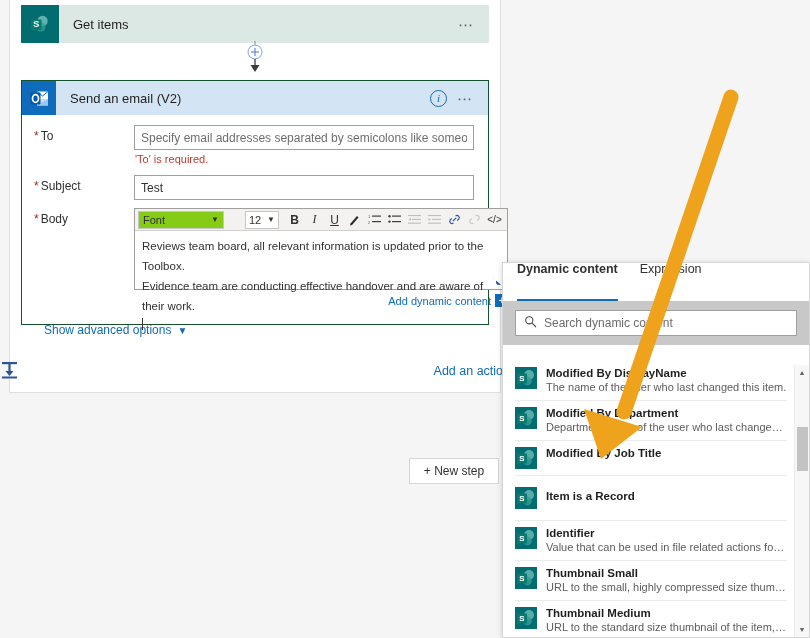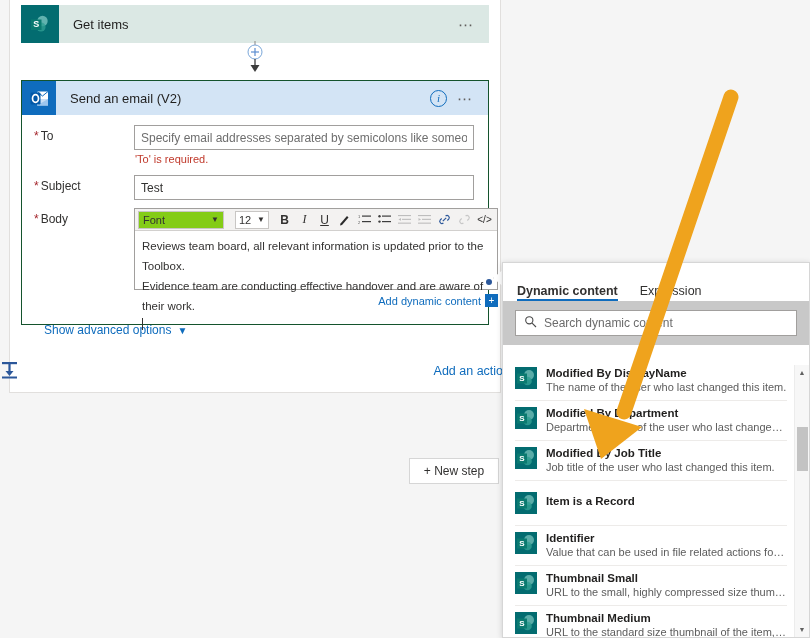--- a/index.html
+++ b/index.html
@@ -75,21 +75,21 @@
     display: flex; align-items: center; padding: 0 3px; gap: 1px;
   }
   .fontsel {
     width: 86px; height: 18px; border: 1px solid #c8c6c4; background:#84cc16;
     display: flex; align-items: center; justify-content: space-between;
     padding: 0 4px; font-size: 11px; color: #323130;
   }
   .sizesel {
     width: 34px; height: 18px; border: 1px solid #c8c6c4; background:#fff;
     display: flex; align-items: center; justify-content: space-between;
-    padding: 0 3px; font-size: 11px; color: #323130; margin-left: 10px;
+    padding: 0 3px; font-size: 11px; color: #323130; margin-left: 20px;
   }
   .caret { font-size: 8px; color: #323130; }
   .tbtn {
     width: 19px; height: 19px; display: flex; align-items: center;
     justify-content: center; font-size: 12px; color: #323130; cursor: default;
   }
   .tbtn.dim { color: #bdbdbd; }
   .rte-area { height: 58px; padding: 5px 7px 0 7px; position: relative; }
   .rte-line { font-size: 11.5px; color: #323130; line-height: 20px; }
   .caret-bar { width: 1px; height: 12px; background: #323130; margin-top: 2px; }
@@ -122,21 +122,21 @@
   .dc-panel {
     position: absolute; left: 502px; top: 262px; width: 308px; height: 376px;
     background: #ffffff; border: 1px solid #d6d6d6; box-shadow: 0 1px 6px rgba(0,0,0,.16);
   }
   .dc-beak {
     position: absolute; left: 493px; top: 268px; width: 12px; height: 20px;
     background: #ffffff; border-left: 1px solid #d6d6d6;
     clip-path: polygon(0 50%, 100% 0, 100% 100%);
   }
   .dc-tabs { display: flex; align-items: flex-end; height: 38px; padding: 0 14px; gap: 22px; }
-  .dc-tab { font-size: 12.5px; color: #323130; padding-bottom: 3px; position: relative; }
+  .dc-tab { font-size: 12.5px; color: #323130; padding-bottom: 25px; position: relative; }
   .dc-tab.active { font-weight: bold; }
   .dc-tab.active::after {
     content: ""; position: absolute; left: 0; right: 0; bottom: 0;
     height: 2px; background: #0f6cbd;
   }
   .dc-searchwrap { background: #c8c8c8; padding: 9px 12px; }
   .dc-search {
     height: 26px; background: #fff; border: 1px solid #a19f9d;
     display: flex; align-items: center; gap: 7px; padding: 0 8px;
   }
@@ -406,21 +406,20 @@
         <div class="dc-item-icon">
           <svg width="22" height="22" viewBox="0 0 22 22">
             <circle cx="14" cy="8" r="5" fill="#6fbdb6" opacity=".8"></circle>
             <circle cx="12.5" cy="14" r="4.3" fill="#2f9e92" opacity=".85"></circle>
             <rect x="2" y="6.5" width="10" height="10" fill="#0a7a70"></rect>
             <text x="7" y="14" font-size="8" font-weight="bold" fill="#ffffff" text-anchor="middle" font-family="Liberation Sans, sans-serif">S</text>
           </svg>
         </div>
         <div class="dc-item-text">
           <div class="dc-item-title">Modified By Job Title</div>
-          <div class="dc-item-desc">Job title of the user who last changed this item.</div>
         </div>
       </div>
 
       <div class="dc-item tall">
         <div class="dc-item-icon">
           <svg width="22" height="22" viewBox="0 0 22 22">
             <circle cx="14" cy="8" r="5" fill="#6fbdb6" opacity=".8"></circle>
             <circle cx="12.5" cy="14" r="4.3" fill="#2f9e92" opacity=".85"></circle>
             <rect x="2" y="6.5" width="10" height="10" fill="#0a7a70"></rect>
             <text x="7" y="14" font-size="8" font-weight="bold" fill="#ffffff" text-anchor="middle" font-family="Liberation Sans, sans-serif">S</text>

